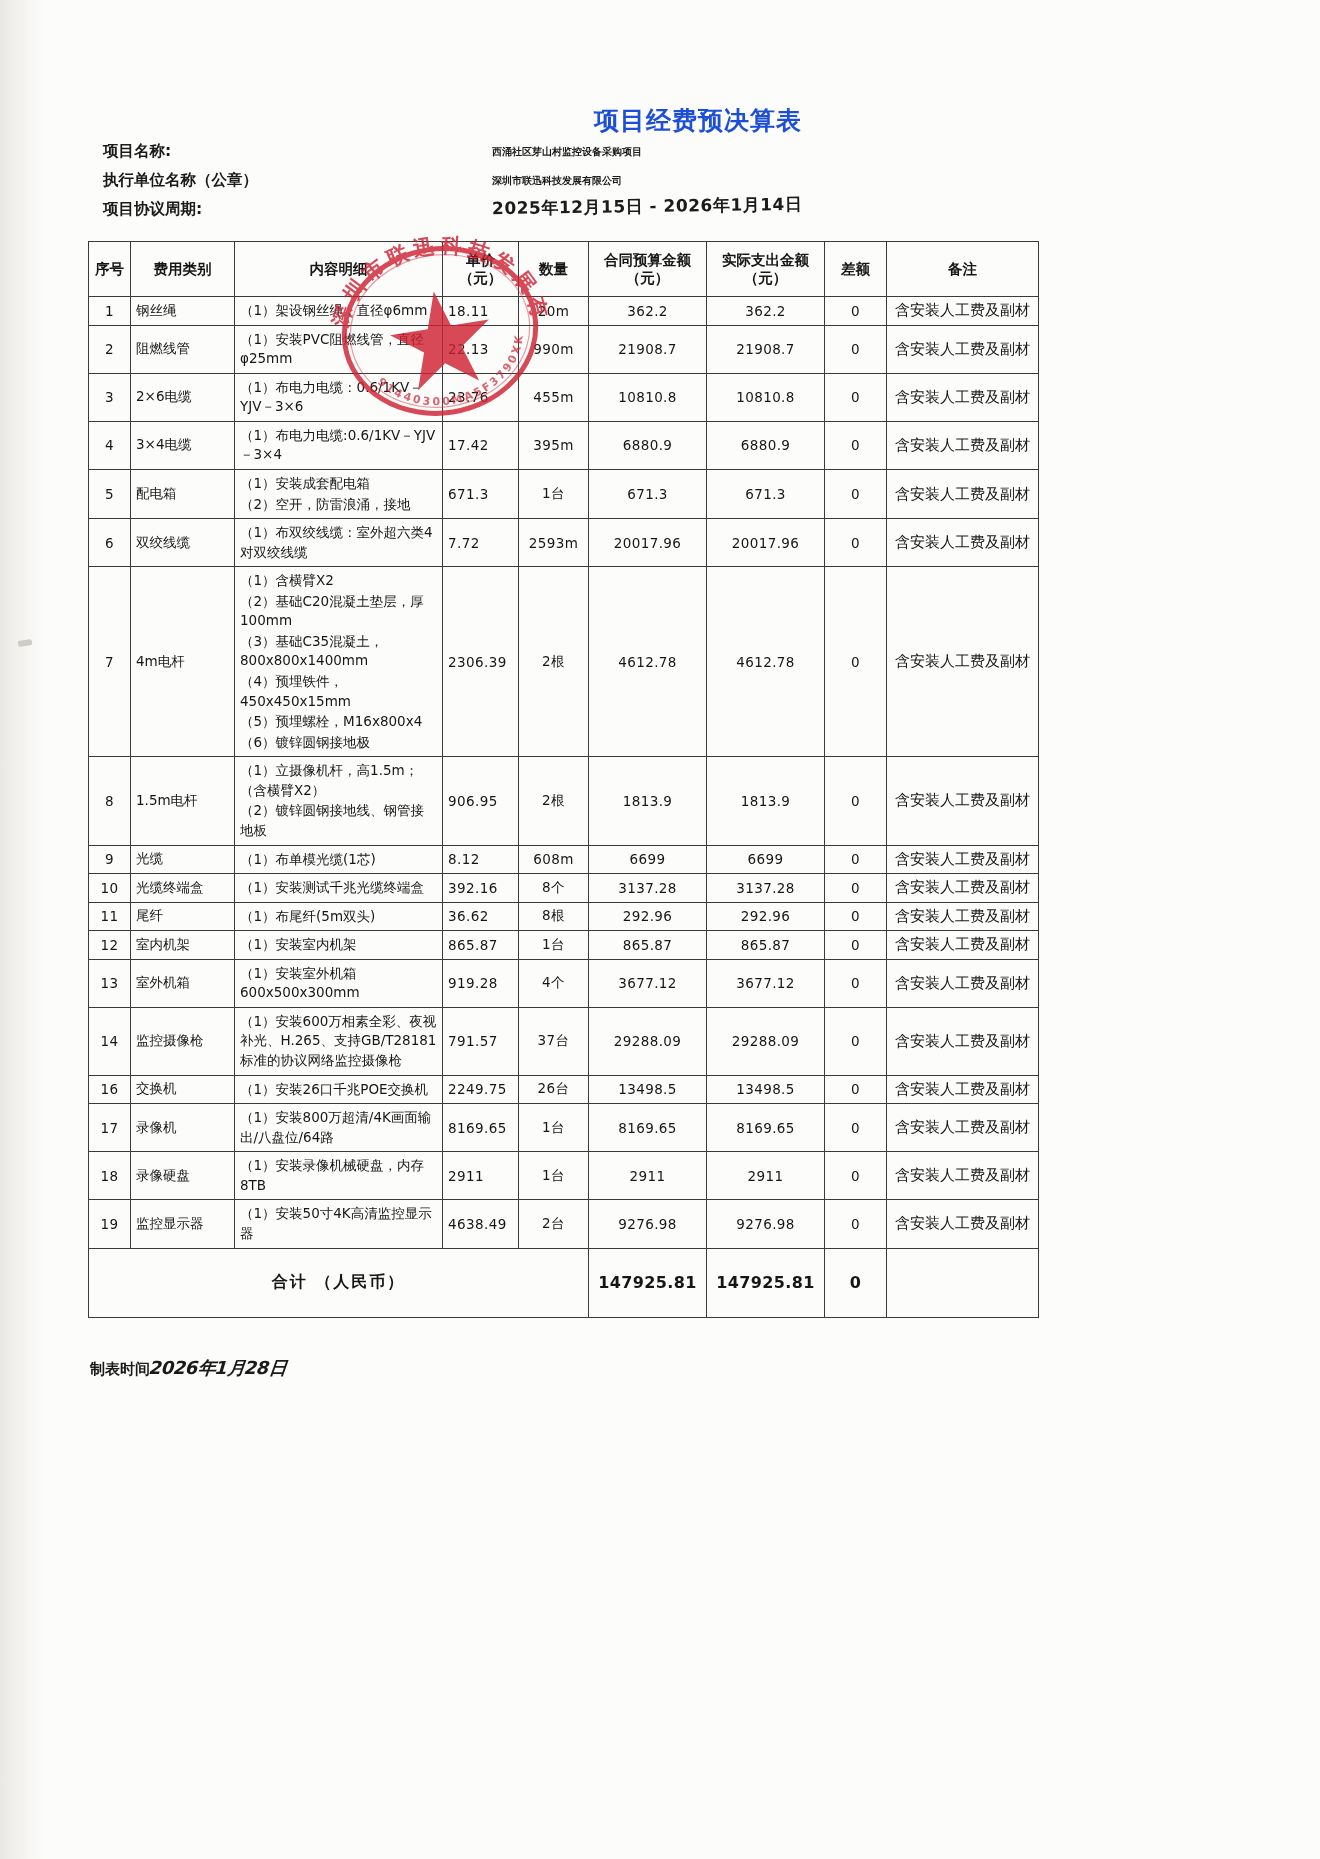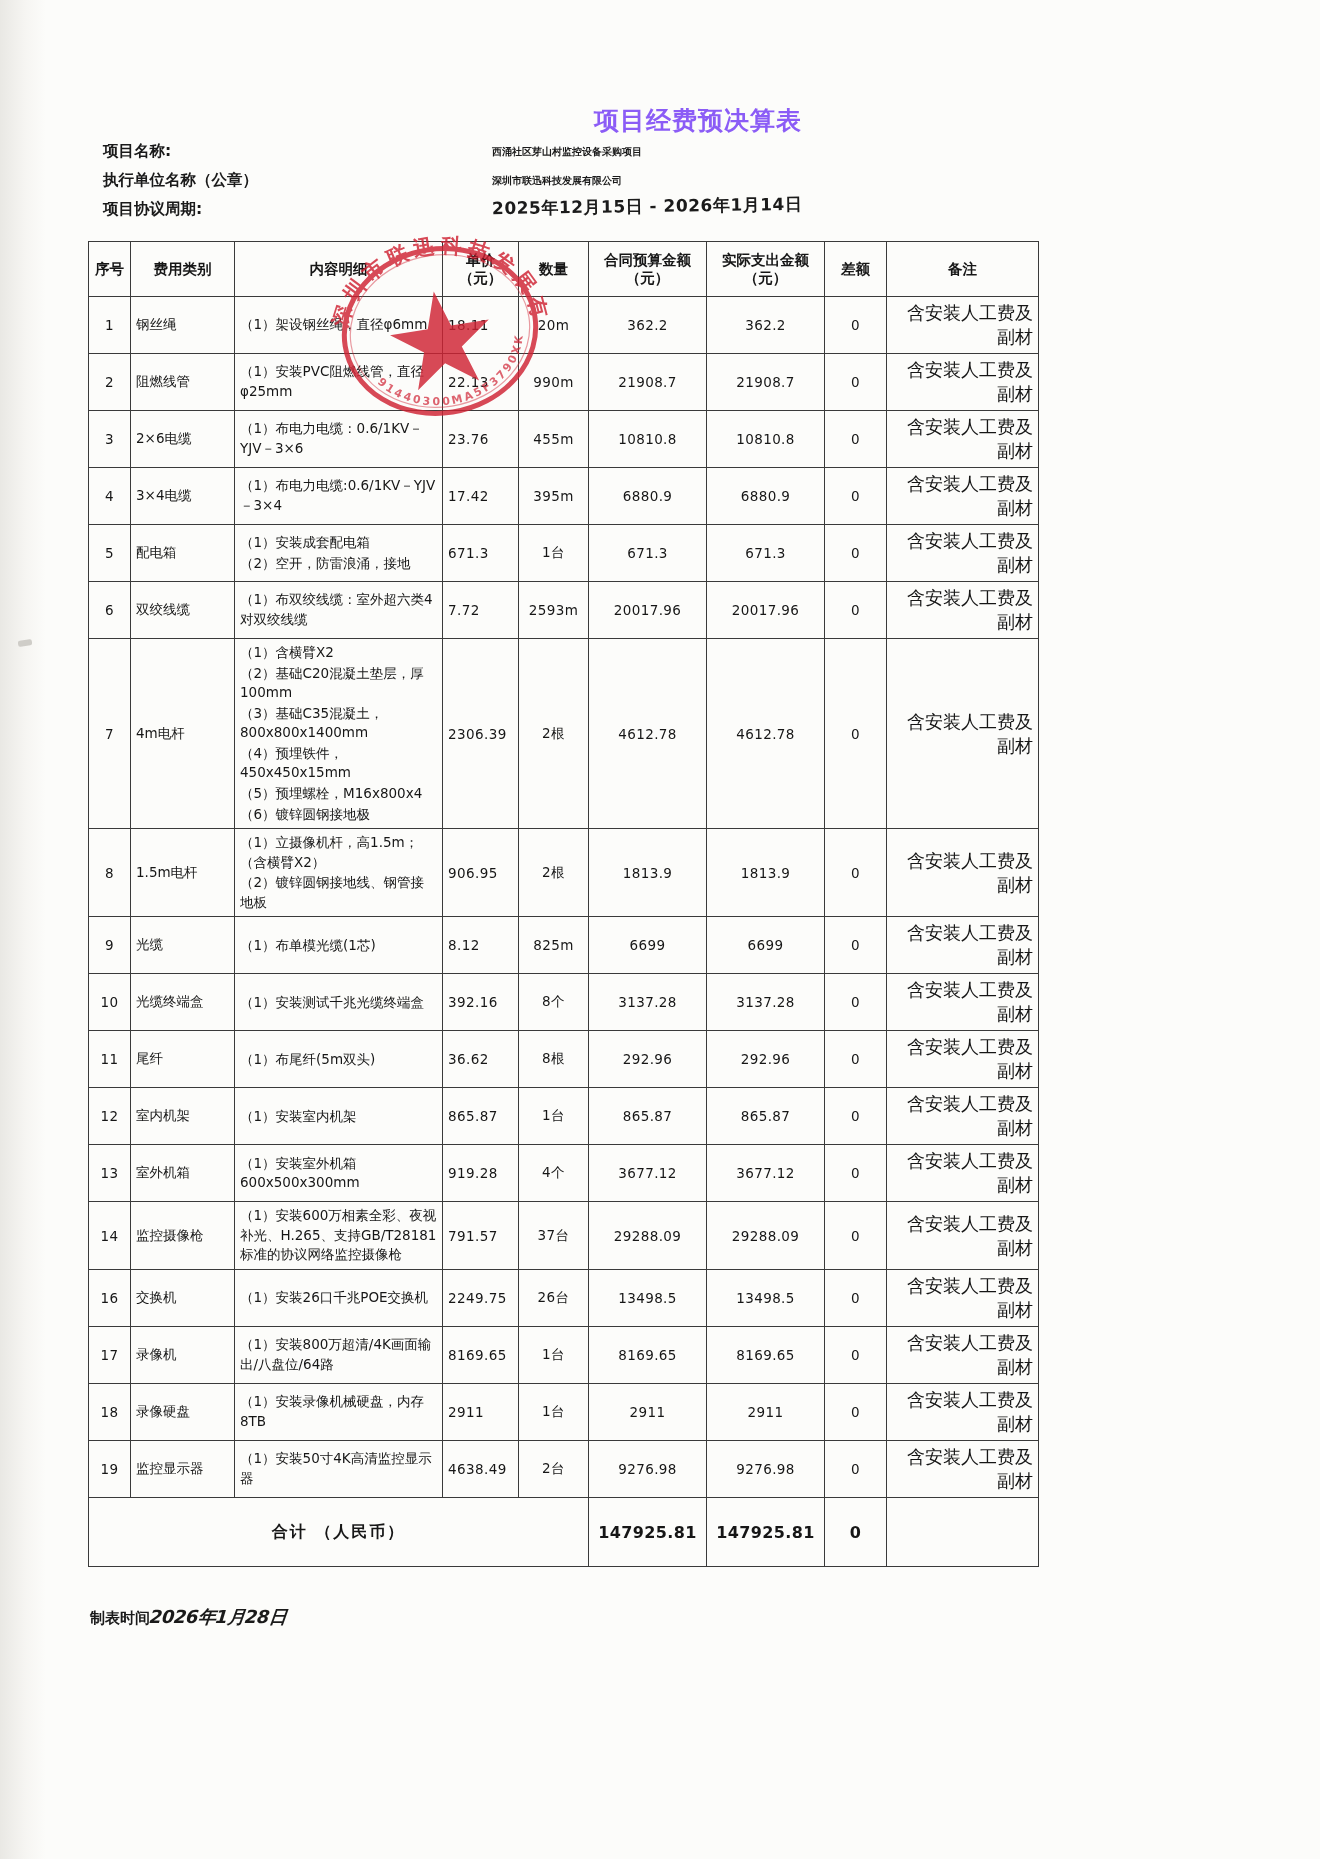--- a/index.html
+++ b/index.html
@@ -41,21 +41,21 @@
   }
 
   
   .doc-title {
     text-align: center;
     font-size: 25px;
     font-weight: bold;
     letter-spacing: 1px;
     margin-left: 290px;
     margin-top: 104px;
-    color: #8b5cf6;
+    color: #1d4ed8;
   }
 
   
   .meta {
     position: relative;
     height: 88px;
   }
   .meta-row {
     position: absolute;
     left: 0;
@@ -134,21 +134,21 @@
     line-height: 1.25;
   }
   .c-idx   { width: 42px;  text-align: center; }
   .c-cat   { width: 104px; text-align: left; padding-left: 8px; }
   .c-det   { width: 208px; text-align: left; line-height: 1.45; padding: 6px 6px 6px 8px; }
   .c-price { width: 76px;  text-align: left; }
   .c-qty   { width: 70px;  text-align: center; }
   .c-bud   { width: 118px; text-align: center; }
   .c-act   { width: 118px; text-align: center; }
   .c-diff  { width: 62px;  text-align: center; }
-  .c-note  { width: 152px; text-align: right; font-size: 18px; }
+  .c-note  { width: 152px; text-align: center; font-size: 15px; }
 
   td.c-idx, td.c-price, td.c-qty, td.c-bud, td.c-act, td.c-diff {
     font-family: "DejaVu Sans", "Liberation Sans", sans-serif;
     letter-spacing: 0.4px;
   }
   .det-line { display: block; }
   .det-line + .det-line { margin-top: 1px; }
 
   tr.total-row td {
     height: 60px;
@@ -369,21 +369,21 @@
           <td class="c-diff">0</td>
           <td class="c-note">含安装人工费及副材</td>
         </tr>
         <tr>
           <td class="c-idx">9</td>
           <td class="c-cat">光缆</td>
           <td class="c-det">
             <span class="det-line">（1）布单模光缆(1芯)</span>
           </td>
           <td class="c-price">8.12</td>
-          <td class="c-qty">825m</td>
+          <td class="c-qty">608m</td>
           <td class="c-bud">6699</td>
           <td class="c-act">6699</td>
           <td class="c-diff">0</td>
           <td class="c-note">含安装人工费及副材</td>
         </tr>
         <tr>
           <td class="c-idx">10</td>
           <td class="c-cat">光缆终端盒</td>
           <td class="c-det">
             <span class="det-line">（1）安装测试千兆光缆终端盒</span>

